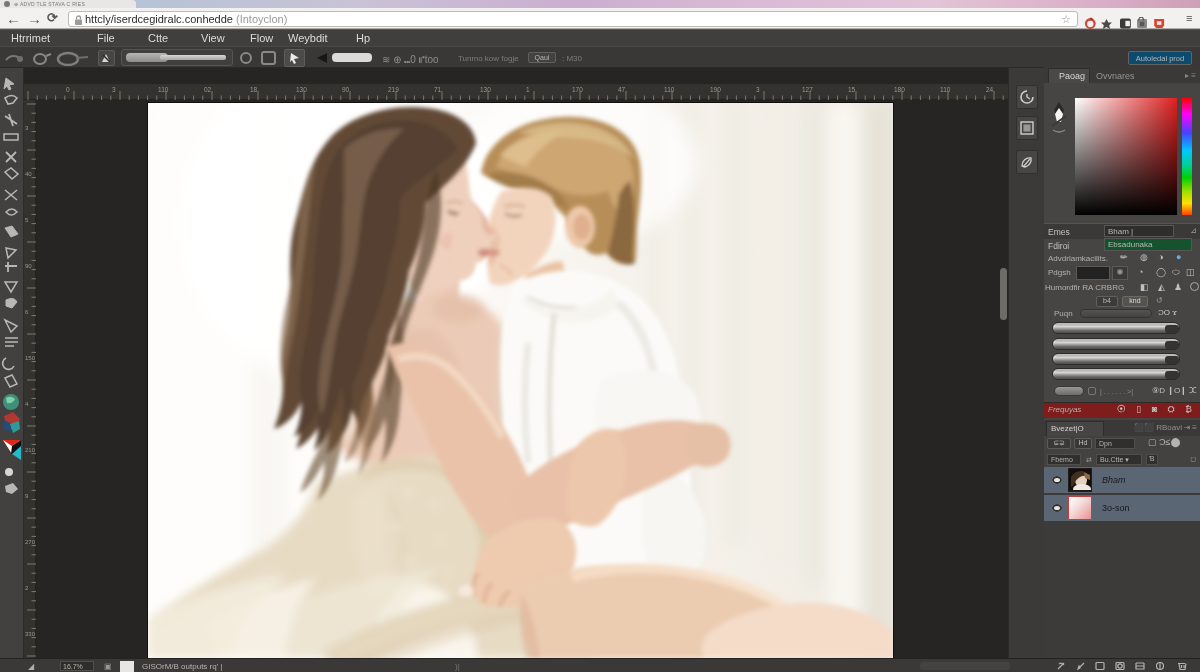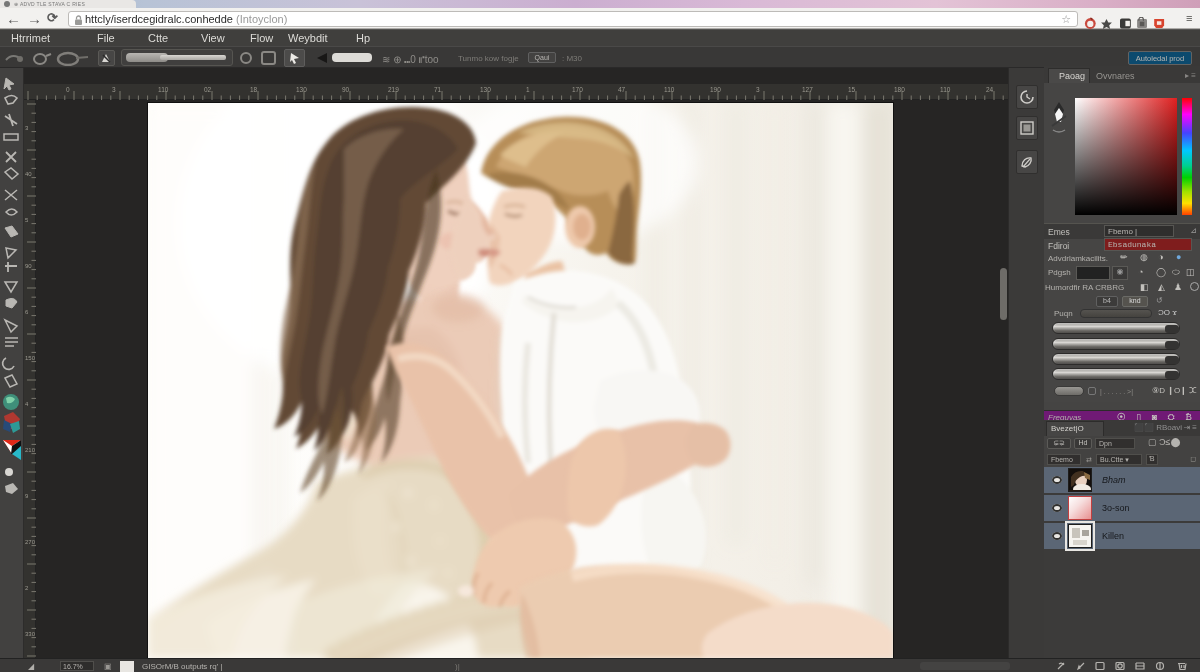--- a/index.html
+++ b/index.html
@@ -609,24 +609,24 @@
         linear-gradient(to bottom, rgba(0,0,0,0) 0%, #000 100%),
         linear-gradient(to right, #fff 0%, #e02020 100%);"></div>
 
       <div class="abs" style="left:138px;top:32px;width:10px;height:117px;background:
         linear-gradient(to bottom,#ff0000 0%,#ff00ff 14%,#4444ff 30%,#00c8ff 45%,#00d090 58%,#00d000 68%,#a0e000 80%,#ffe000 90%,#ff4000 100%);"></div>
     </div>
 
     <div class="abs" style="left:0;top:157px;width:156px;height:179px;background:#464544;">
       <div class="abs" style="left:0;top:0;width:156px;height:16px;background:#3a3938;border-top:1px solid #55544f;"></div>
       <div class="abs" style="left:4px;top:4px;font-size:8.5px;color:#c2c0bc;">Emes</div>
-      <div class="abs" style="left:60px;top:2px;width:70px;height:12px;background:#2f2e2d;border:1px solid #575653;font-size:8px;color:#b8b6b2;padding:1px 3px;">Fbemo |</div>
+      <div class="abs" style="left:60px;top:2px;width:70px;height:12px;background:#2f2e2d;border:1px solid #575653;font-size:8px;color:#b8b6b2;padding:1px 3px;">Bham |</div>
       <div class="abs" style="right:3px;top:3px;font-size:8px;color:#999;">⊿</div>
       <div class="abs" style="left:4px;top:18px;font-size:8.5px;color:#c2c0bc;">Fdiroi</div>
-      <div class="abs" style="left:60px;top:15px;width:88px;height:13px;background:#7f1d1d;border:1px solid #575653;font-size:8px;color:#b8b6b2;padding:1px 3px;font-family:Liberation Mono, monospace;">Ebsadunaka</div>
+      <div class="abs" style="left:60px;top:15px;width:88px;height:13px;background:#14532d;border:1px solid #575653;font-size:8px;color:#b8b6b2;padding:1px 3px;">Ebsadunaka</div>
       <div class="abs" style="left:4px;top:31px;font-size:8px;color:#b4b2ae;">Advdrlamkacilits.</div>
       <div class="icn" style="left:76px;top:29px;">✏</div>
       <div class="icn" style="left:96px;top:29px;">◍</div>
       <div class="icn" style="left:114px;top:29px;">◑</div>
       <div class="icn" style="left:132px;top:29px;color:#6fa8dc;">●</div>
       <div class="abs" style="left:4px;top:45px;font-size:8px;color:#b4b2ae;">Pdgsh</div>
       <div class="abs" style="left:32px;top:43px;width:34px;height:14px;background:#222;border:1px solid #5a5956;"></div>
       <div class="abs" style="left:68px;top:43px;width:16px;height:14px;background:#3a3938;border:1px solid #5a5956;font-size:8px;color:#999;text-align:center;">◉</div>
       <div class="icn" style="left:94px;top:44px;">◔</div>
       <div class="icn" style="left:112px;top:44px;">◯</div>
@@ -647,21 +647,21 @@
       <div class="slider" style="top:99px;"></div>
       <div class="slider" style="top:115px;"></div>
       <div class="slider" style="top:130px;"></div>
       <div class="slider" style="top:145px;"></div>
       <div class="abs" style="left:10px;top:163px;width:30px;height:10px;background:linear-gradient(#9a9894,#6e6c68);border-radius:5px;border:1px solid #3a3938;"></div>
       <div class="abs" style="left:44px;top:164px;width:8px;height:8px;border:1px solid #777;border-radius:2px;"></div>
       <div class="abs" style="left:56px;top:165px;font-size:7px;color:#8e8c88;">| . . . . . . &gt;|</div>
       <div class="abs" style="left:108px;top:163px;font-size:8px;color:#c2c0bc;">⑨D ❙O❙ ⵋ</div>
     </div>
 
-    <div class="abs" style="left:0;top:344px;width:156px;height:16px;background:#701a75;border-top:1px solid #2c2b2a;">
+    <div class="abs" style="left:0;top:336px;width:156px;height:16px;background:#7f1d1d;border-top:1px solid #2c2b2a;">
       <div class="abs" style="left:4px;top:2px;font-size:8px;color:#b0aeaa;font-style:italic;">Frequyas</div>
       <div class="abs" style="right:4px;top:1px;font-size:9px;color:#c6c4c0;letter-spacing:4px;">⦿ ▯ ◙ ⛭ ₿</div>
     </div>
 
     <div class="abs" style="left:0;top:354px;width:156px;height:238px;background:#3c3b3a;">
       <div class="abs" style="left:0;top:0;width:156px;height:16px;background:#3a3938;">
         <div class="abs" style="left:2px;top:1px;width:58px;height:15px;background:#464544;border:1px solid #2d2c2b;border-bottom:none;color:#d5d3cf;font-size:8px;padding:2px 0 0 4px;">Bvezet|O</div>
         <div class="abs" style="left:66px;top:3px;font-size:8px;color:#909090;margin-left:24px;">⬛⬛ RBoavi</div>
         <div class="abs" style="right:3px;top:3px;font-size:8px;color:#909090;">⇥ ≡</div>
       </div>
@@ -690,32 +690,20 @@
               <ellipse cx="13" cy="20" rx="9" ry="5" fill="#efe9e2"></ellipse>
               <rect x="0" y="21" width="24" height="3" fill="#241a12"></rect>
             </svg>
         </div>
         <span class="lname">Bham</span>
       </div>
       <div class="lrow" style="top:75px;">
         <div class="eye"></div>
         <div class="thumb" style="background:linear-gradient(135deg,#ffffff 0%,#f6dede 40%,#e89090 100%);border:1px solid #c24040;"></div>
         <span class="lname">3o-son</span>
-      </div>
-      <div class="lrow" style="top:103px;">
-        <div class="eye"></div>
-        <div class="thumb" style="background:#f4f2ee;outline:2px solid #e8e6e2;outline-offset:1px;">
-          <svg width="24" height="24" viewBox="0 0 24 24">
-              <rect width="24" height="24" fill="#f6f4f0"></rect>
-              <rect x="3" y="3" width="8" height="10" fill="#c8c4bc"></rect>
-              <rect x="13" y="5" width="7" height="6" fill="#a8a49c"></rect>
-              <rect x="4" y="15" width="14" height="5" fill="#d8d4cc"></rect>
-            </svg>
-        </div>
-        <span class="lname">Killen</span>
       </div>
     </div>
   </div>
   <div id="status" class="abs">
     <span class="abs" style="left:28px;top:3px;font-size:8px;color:#b0aeaa;">◢</span>
     <div class="abs" style="left:60px;top:2px;width:34px;height:10px;background:#2e2d2c;border:1px solid #504f4c;font-size:7px;color:#b5b3af;padding:1px 2px;">16.7%</div>
     <span class="abs" style="left:104px;top:3px;font-size:8px;color:#9a9894;">▣</span>
     <div class="abs" style="left:120px;top:2px;width:14px;height:11px;background:#e8e6e2;"></div>
     <span class="abs" style="left:142px;top:3px;font-size:8px;color:#b5b3af;">GISOrM/B outputs rq' |</span>
     <span class="abs" style="left:455px;top:3px;font-size:8px;color:#7a7874;">)|</span>

